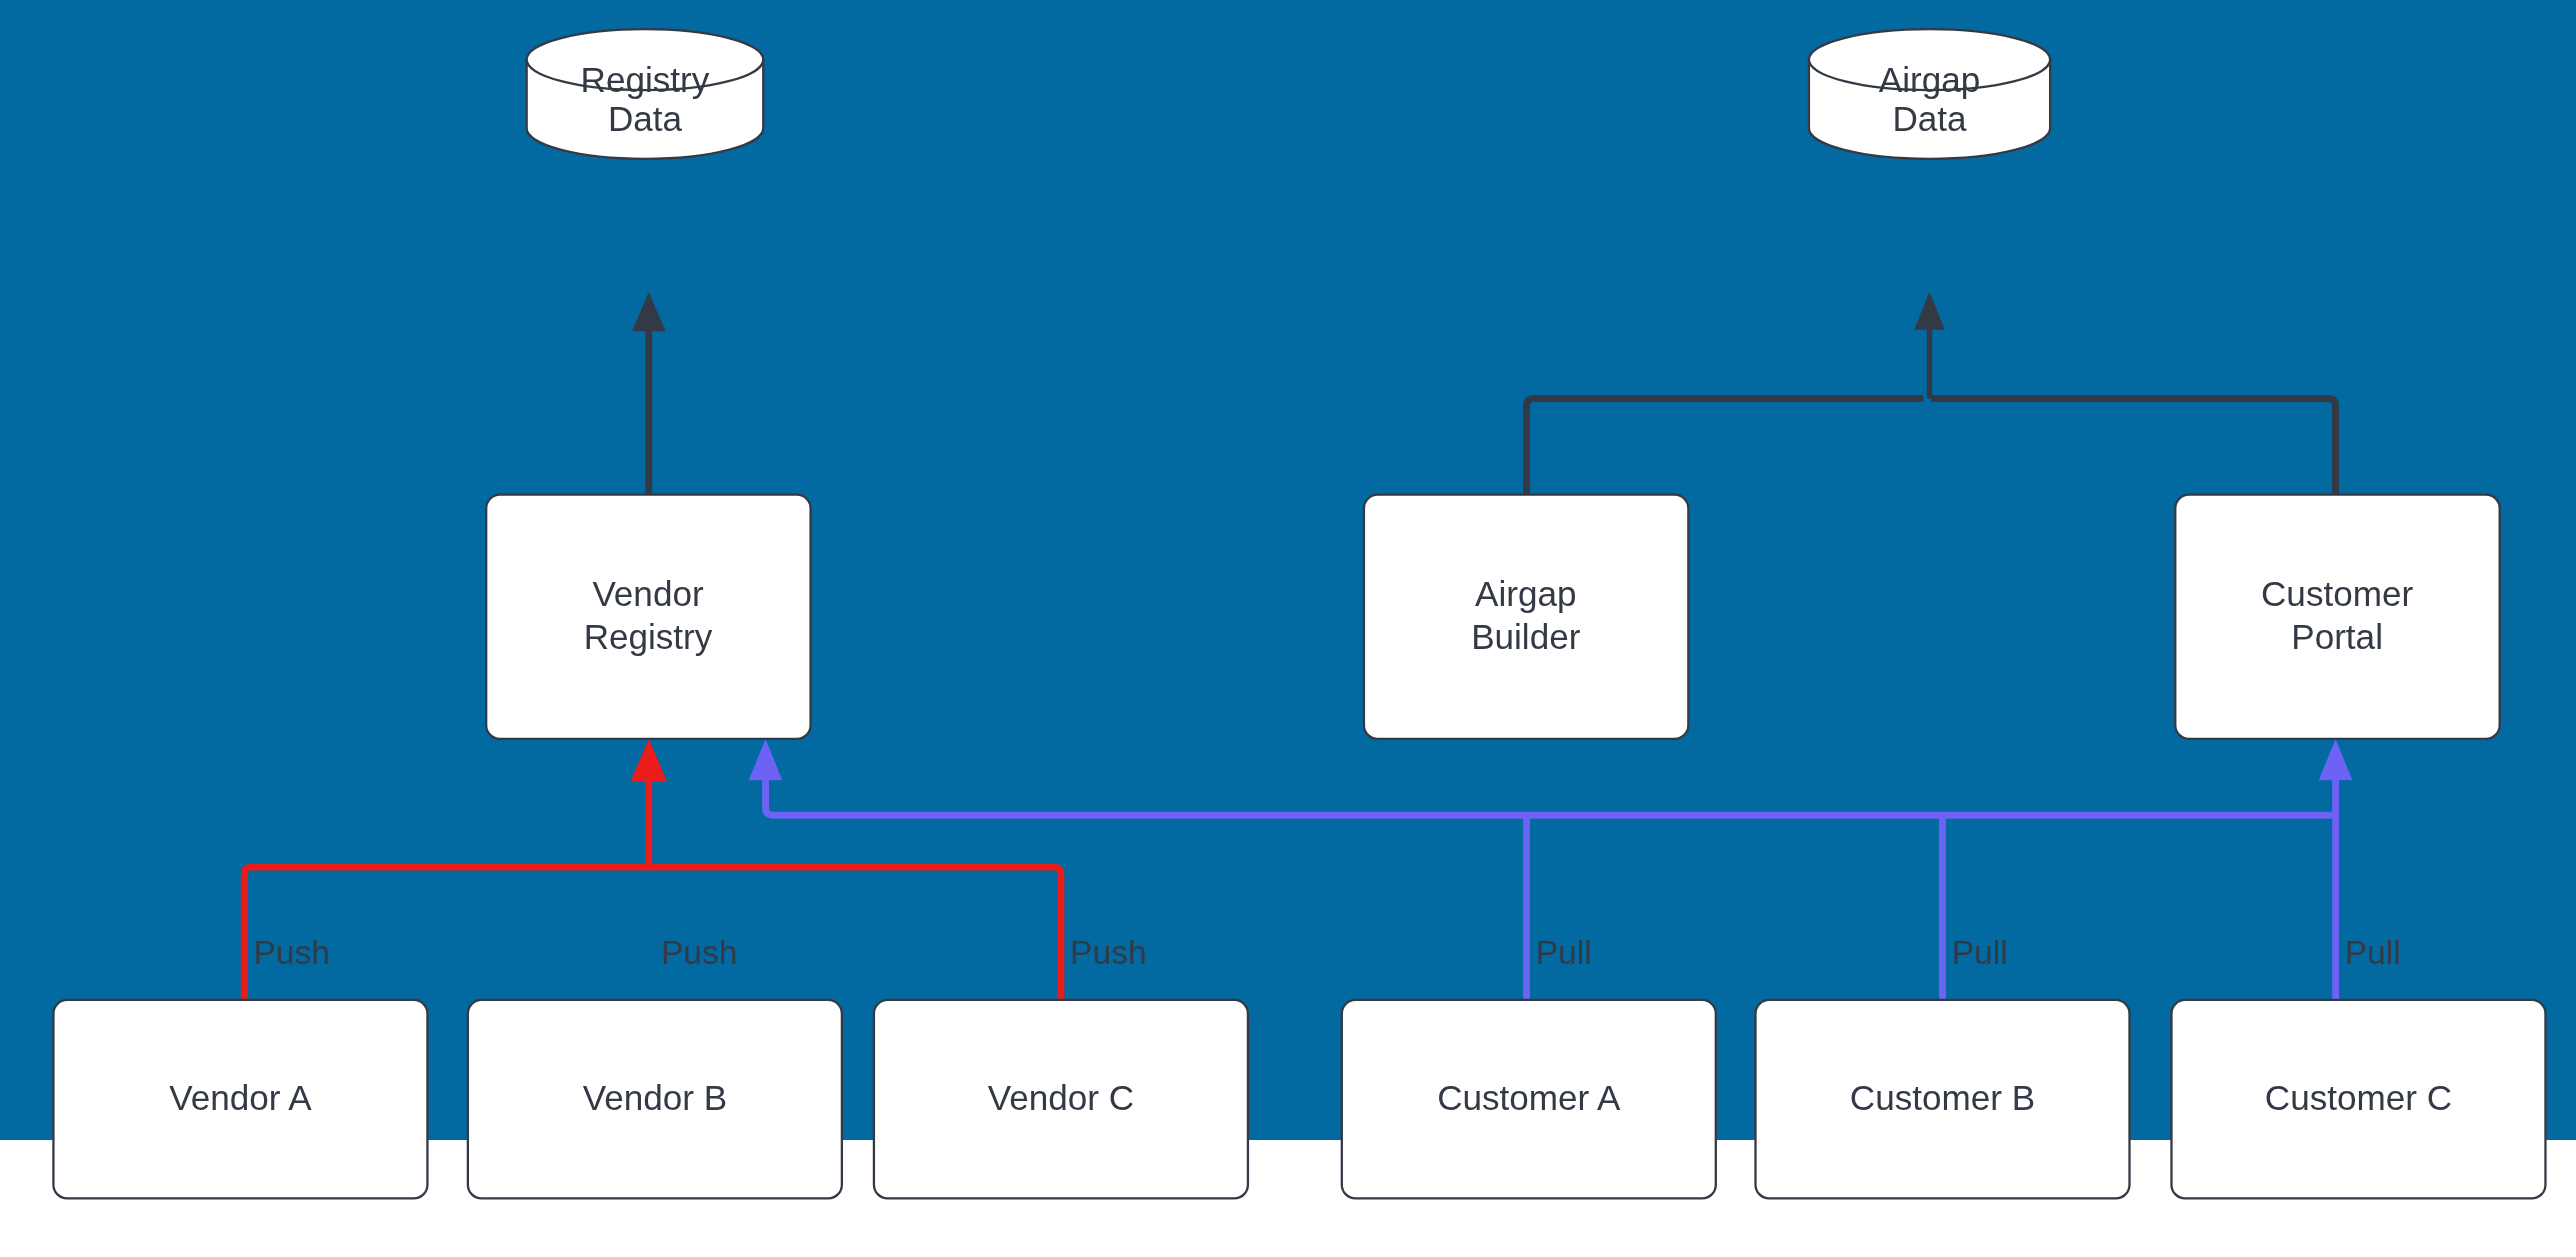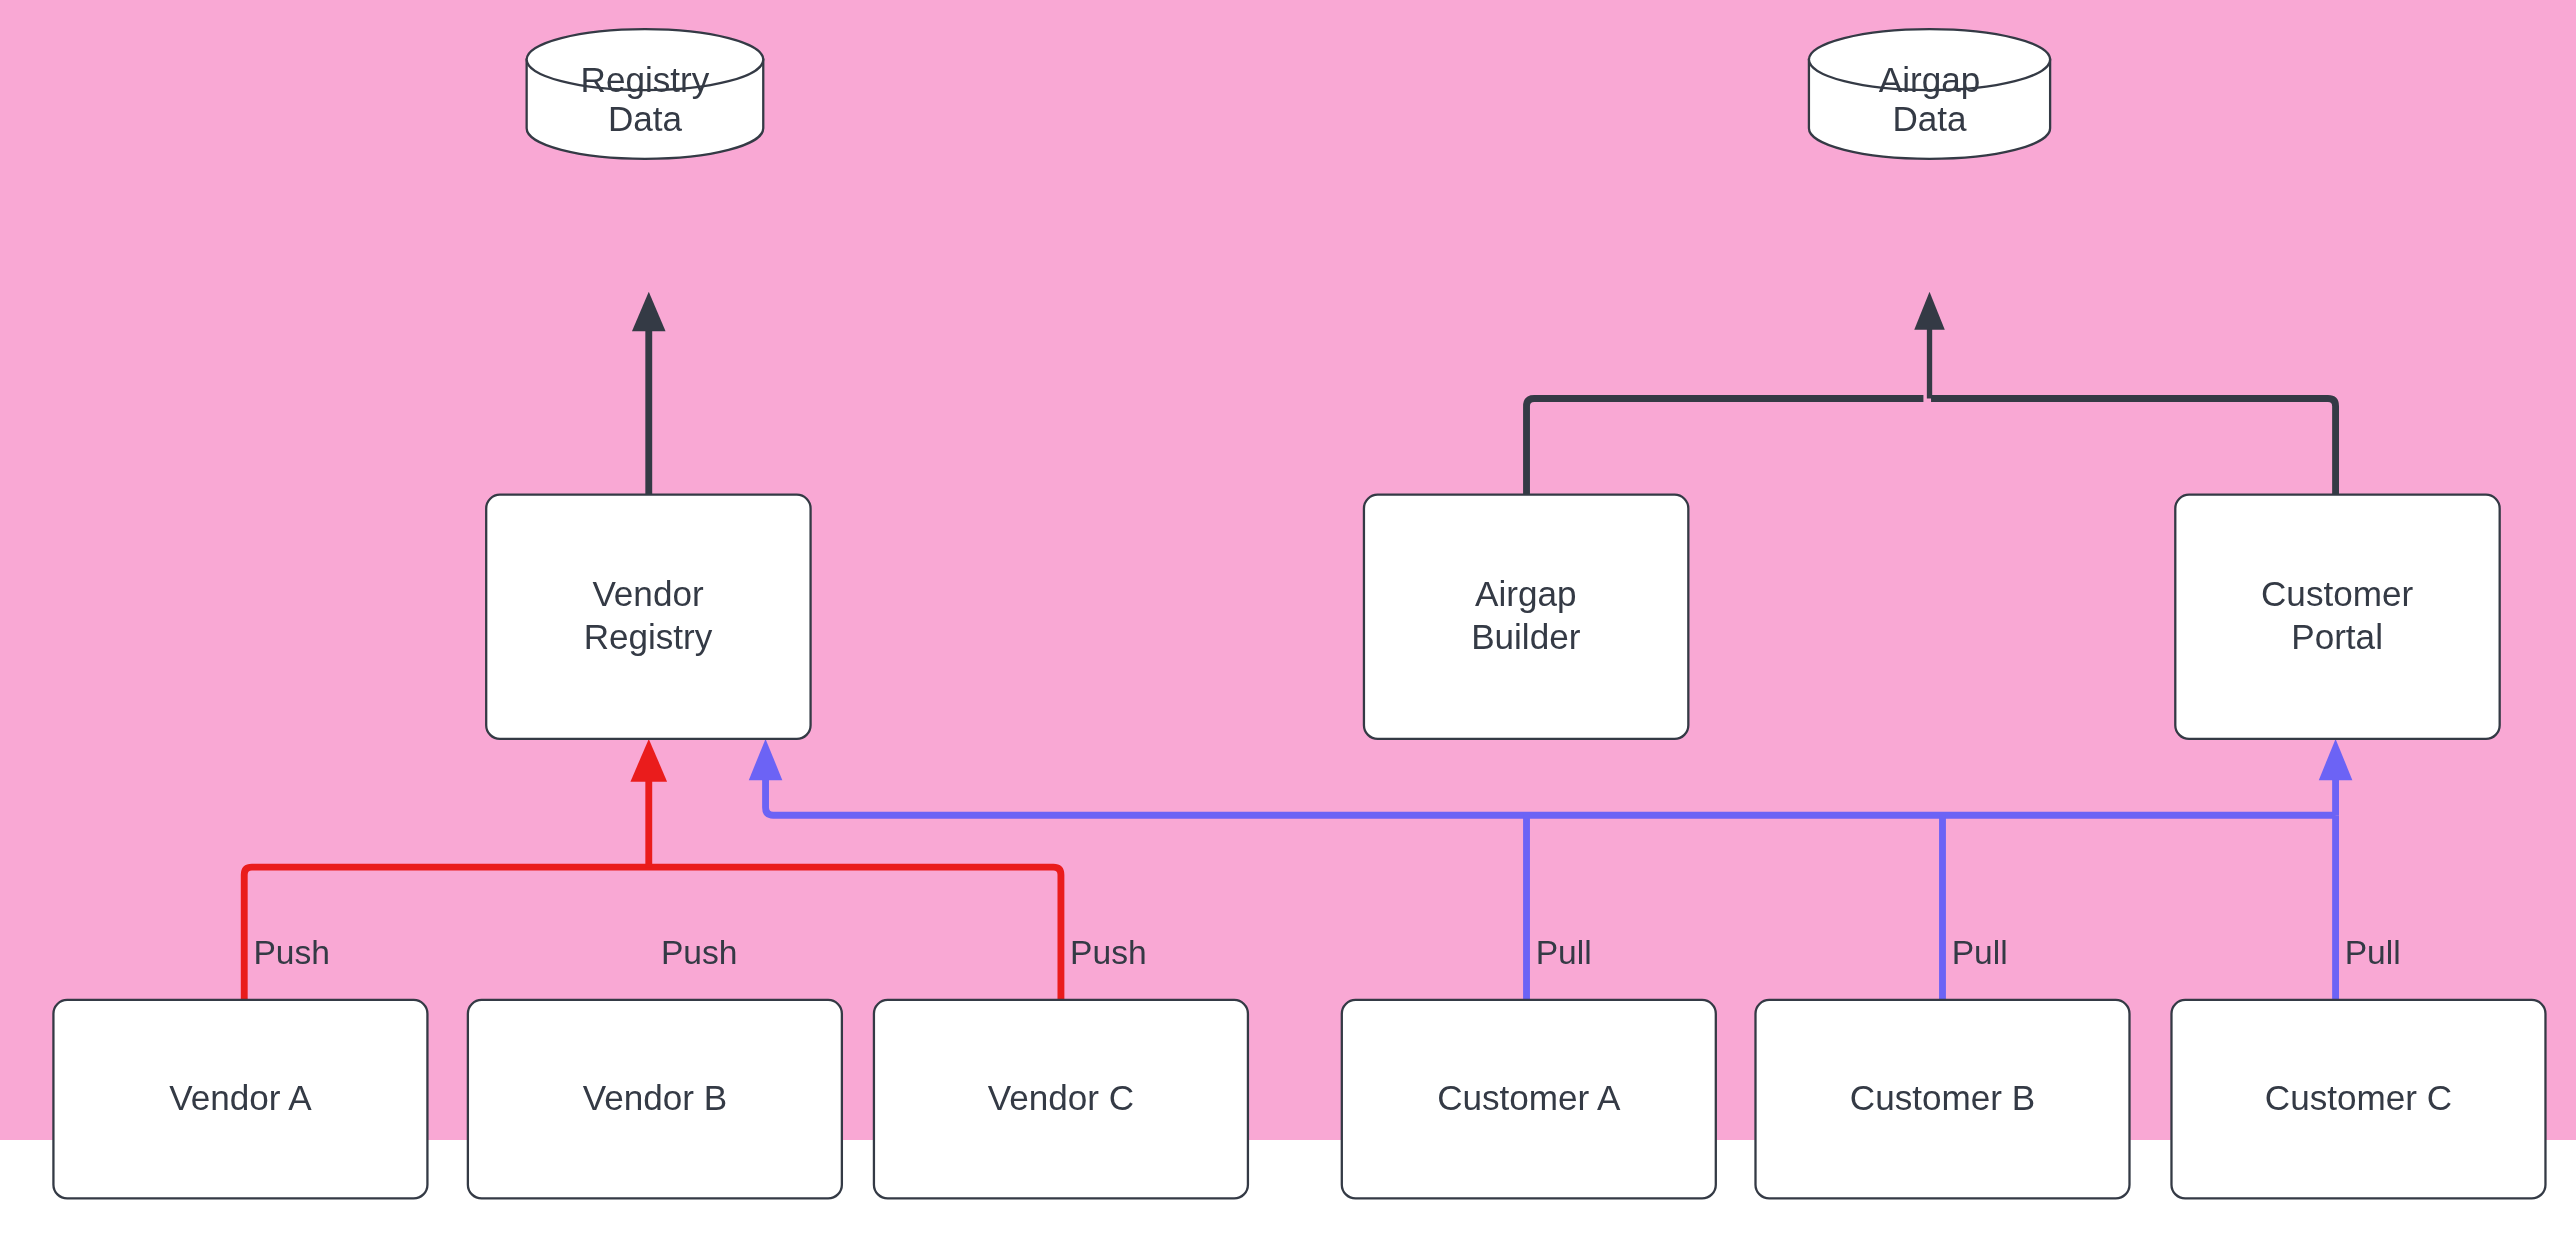--- a/index.html
+++ b/index.html
@@ -10,21 +10,21 @@
   body {
     width: 2576px;
     height: 1258px;
     font-family: "Liberation Sans", sans-serif;
     overflow: hidden;
   }
   #diagram-root {
     position: relative;
     width: 2576px;
     height: 1140px;
-    background: #f9a8d4;
+    background: #0369a1;
   }
   svg.canvas {
     display: block;
     width: 2576px;
     height: 1258px;
   }
   .node-shape {
     fill: #ffffff;
     stroke: #343a45;
     stroke-width: 3;

